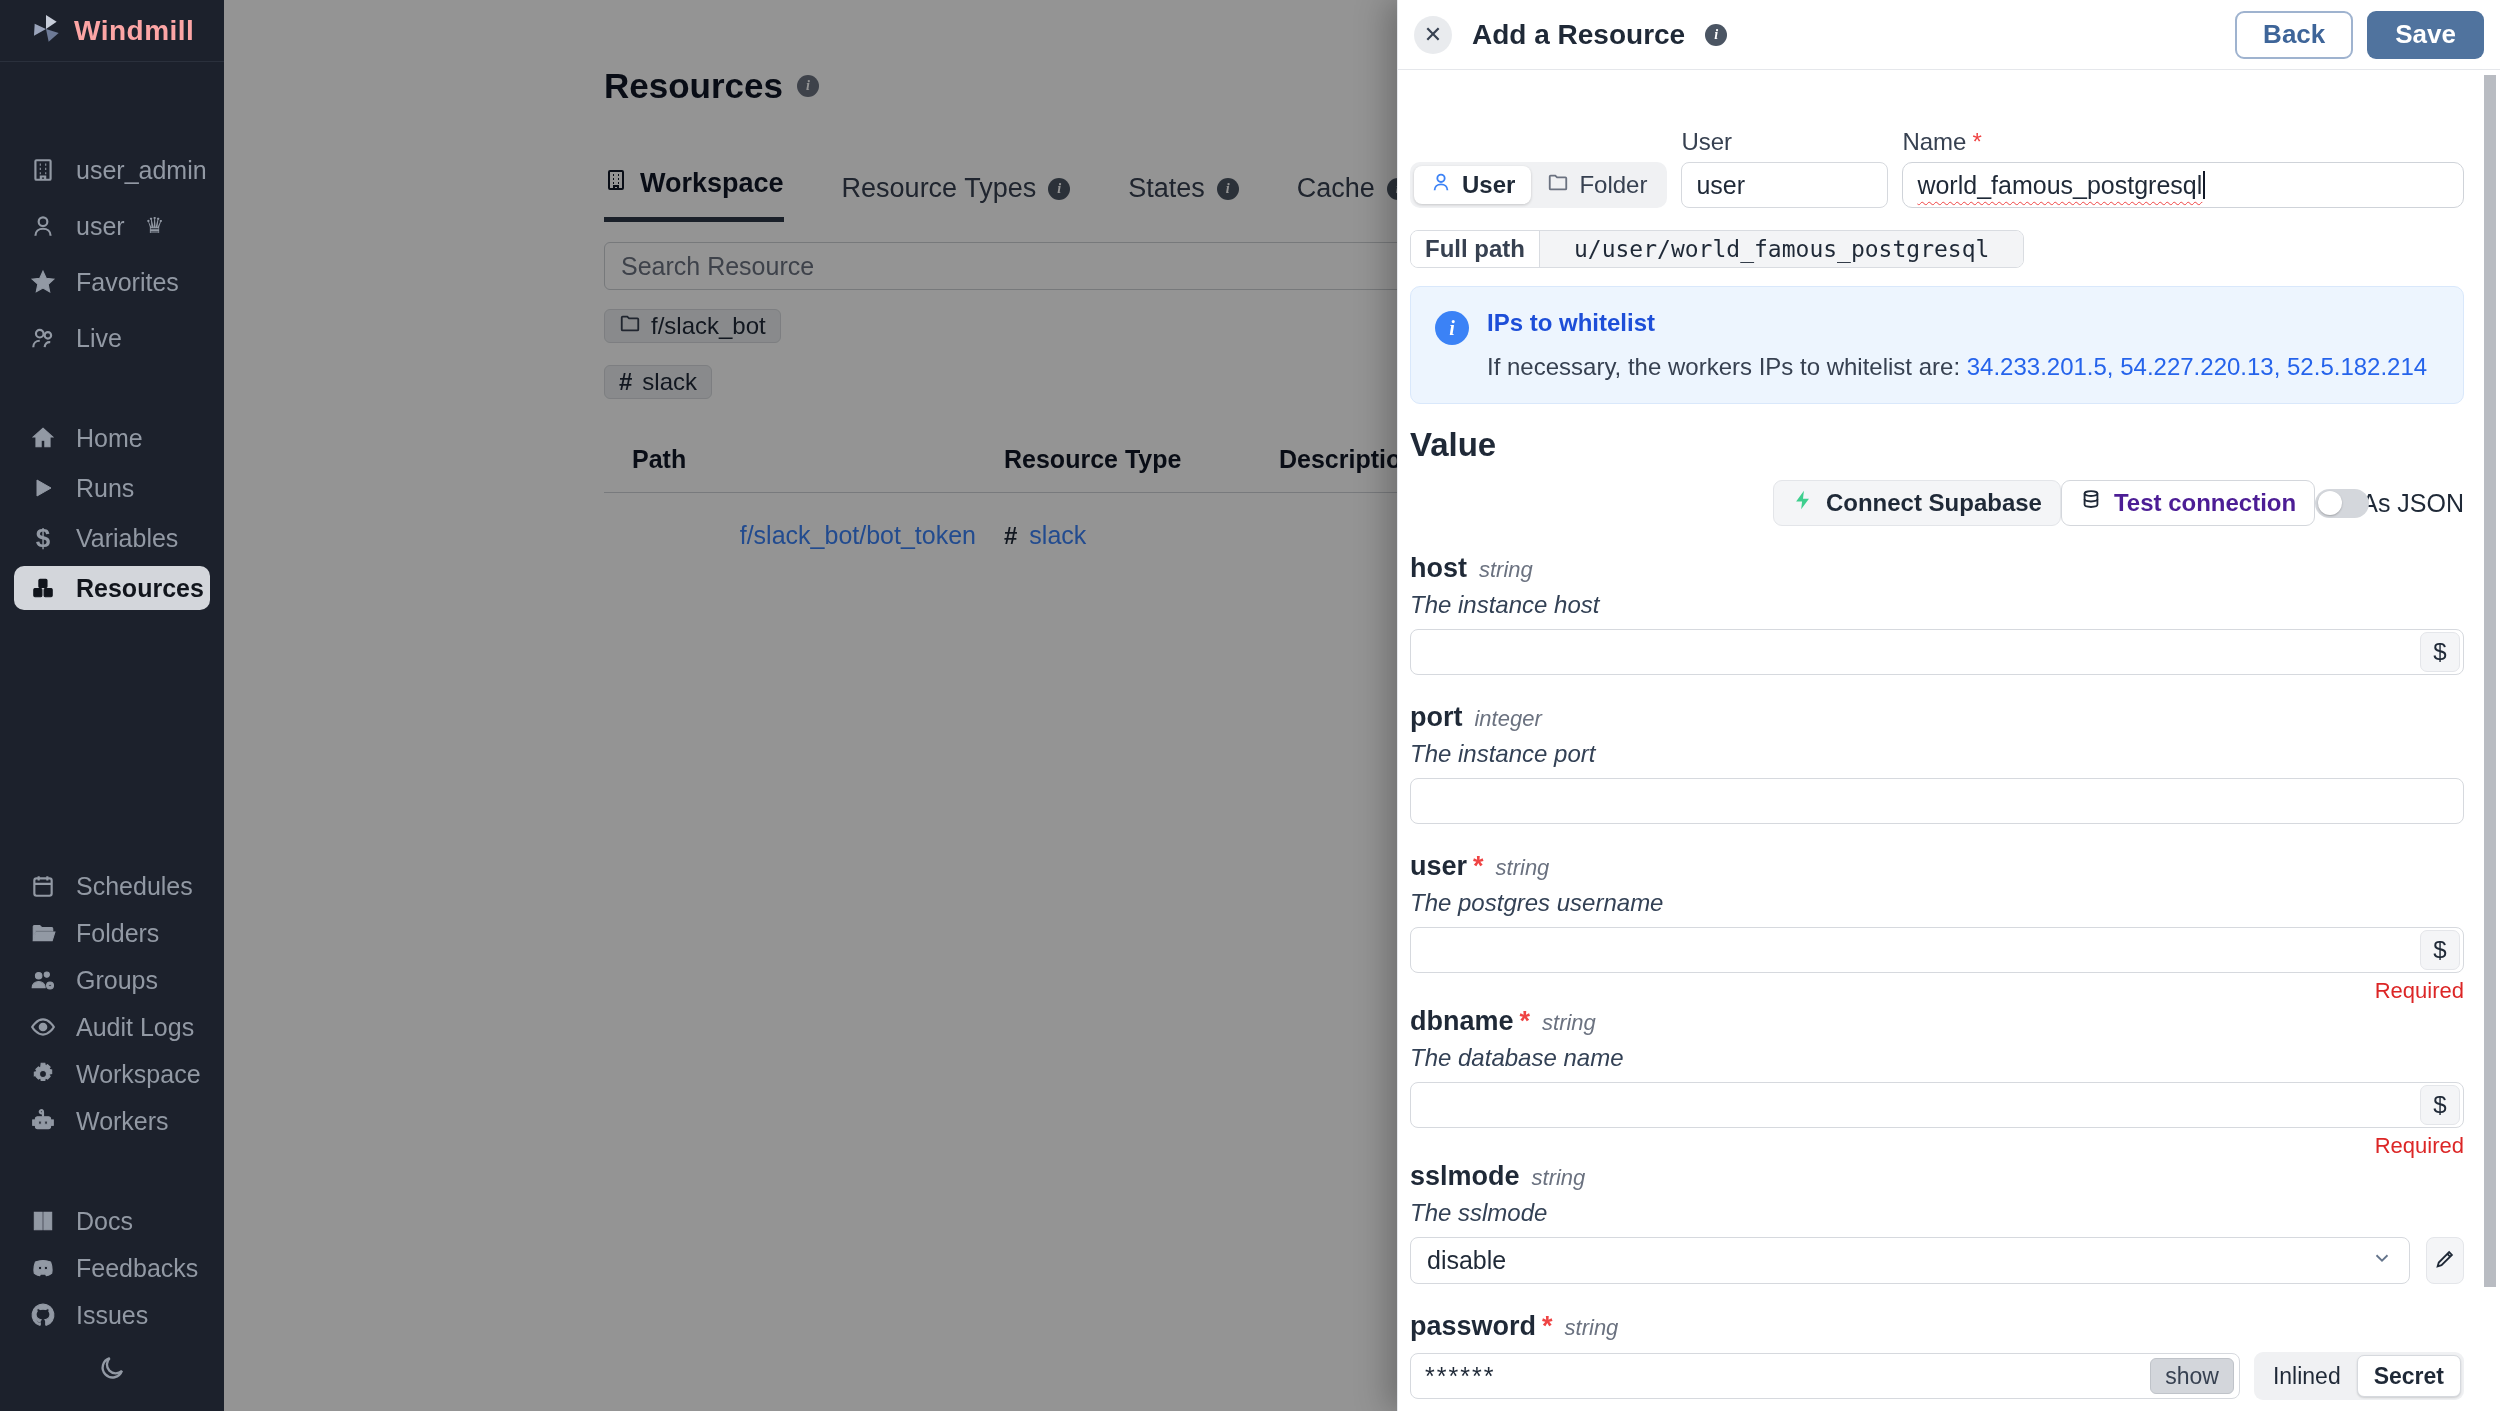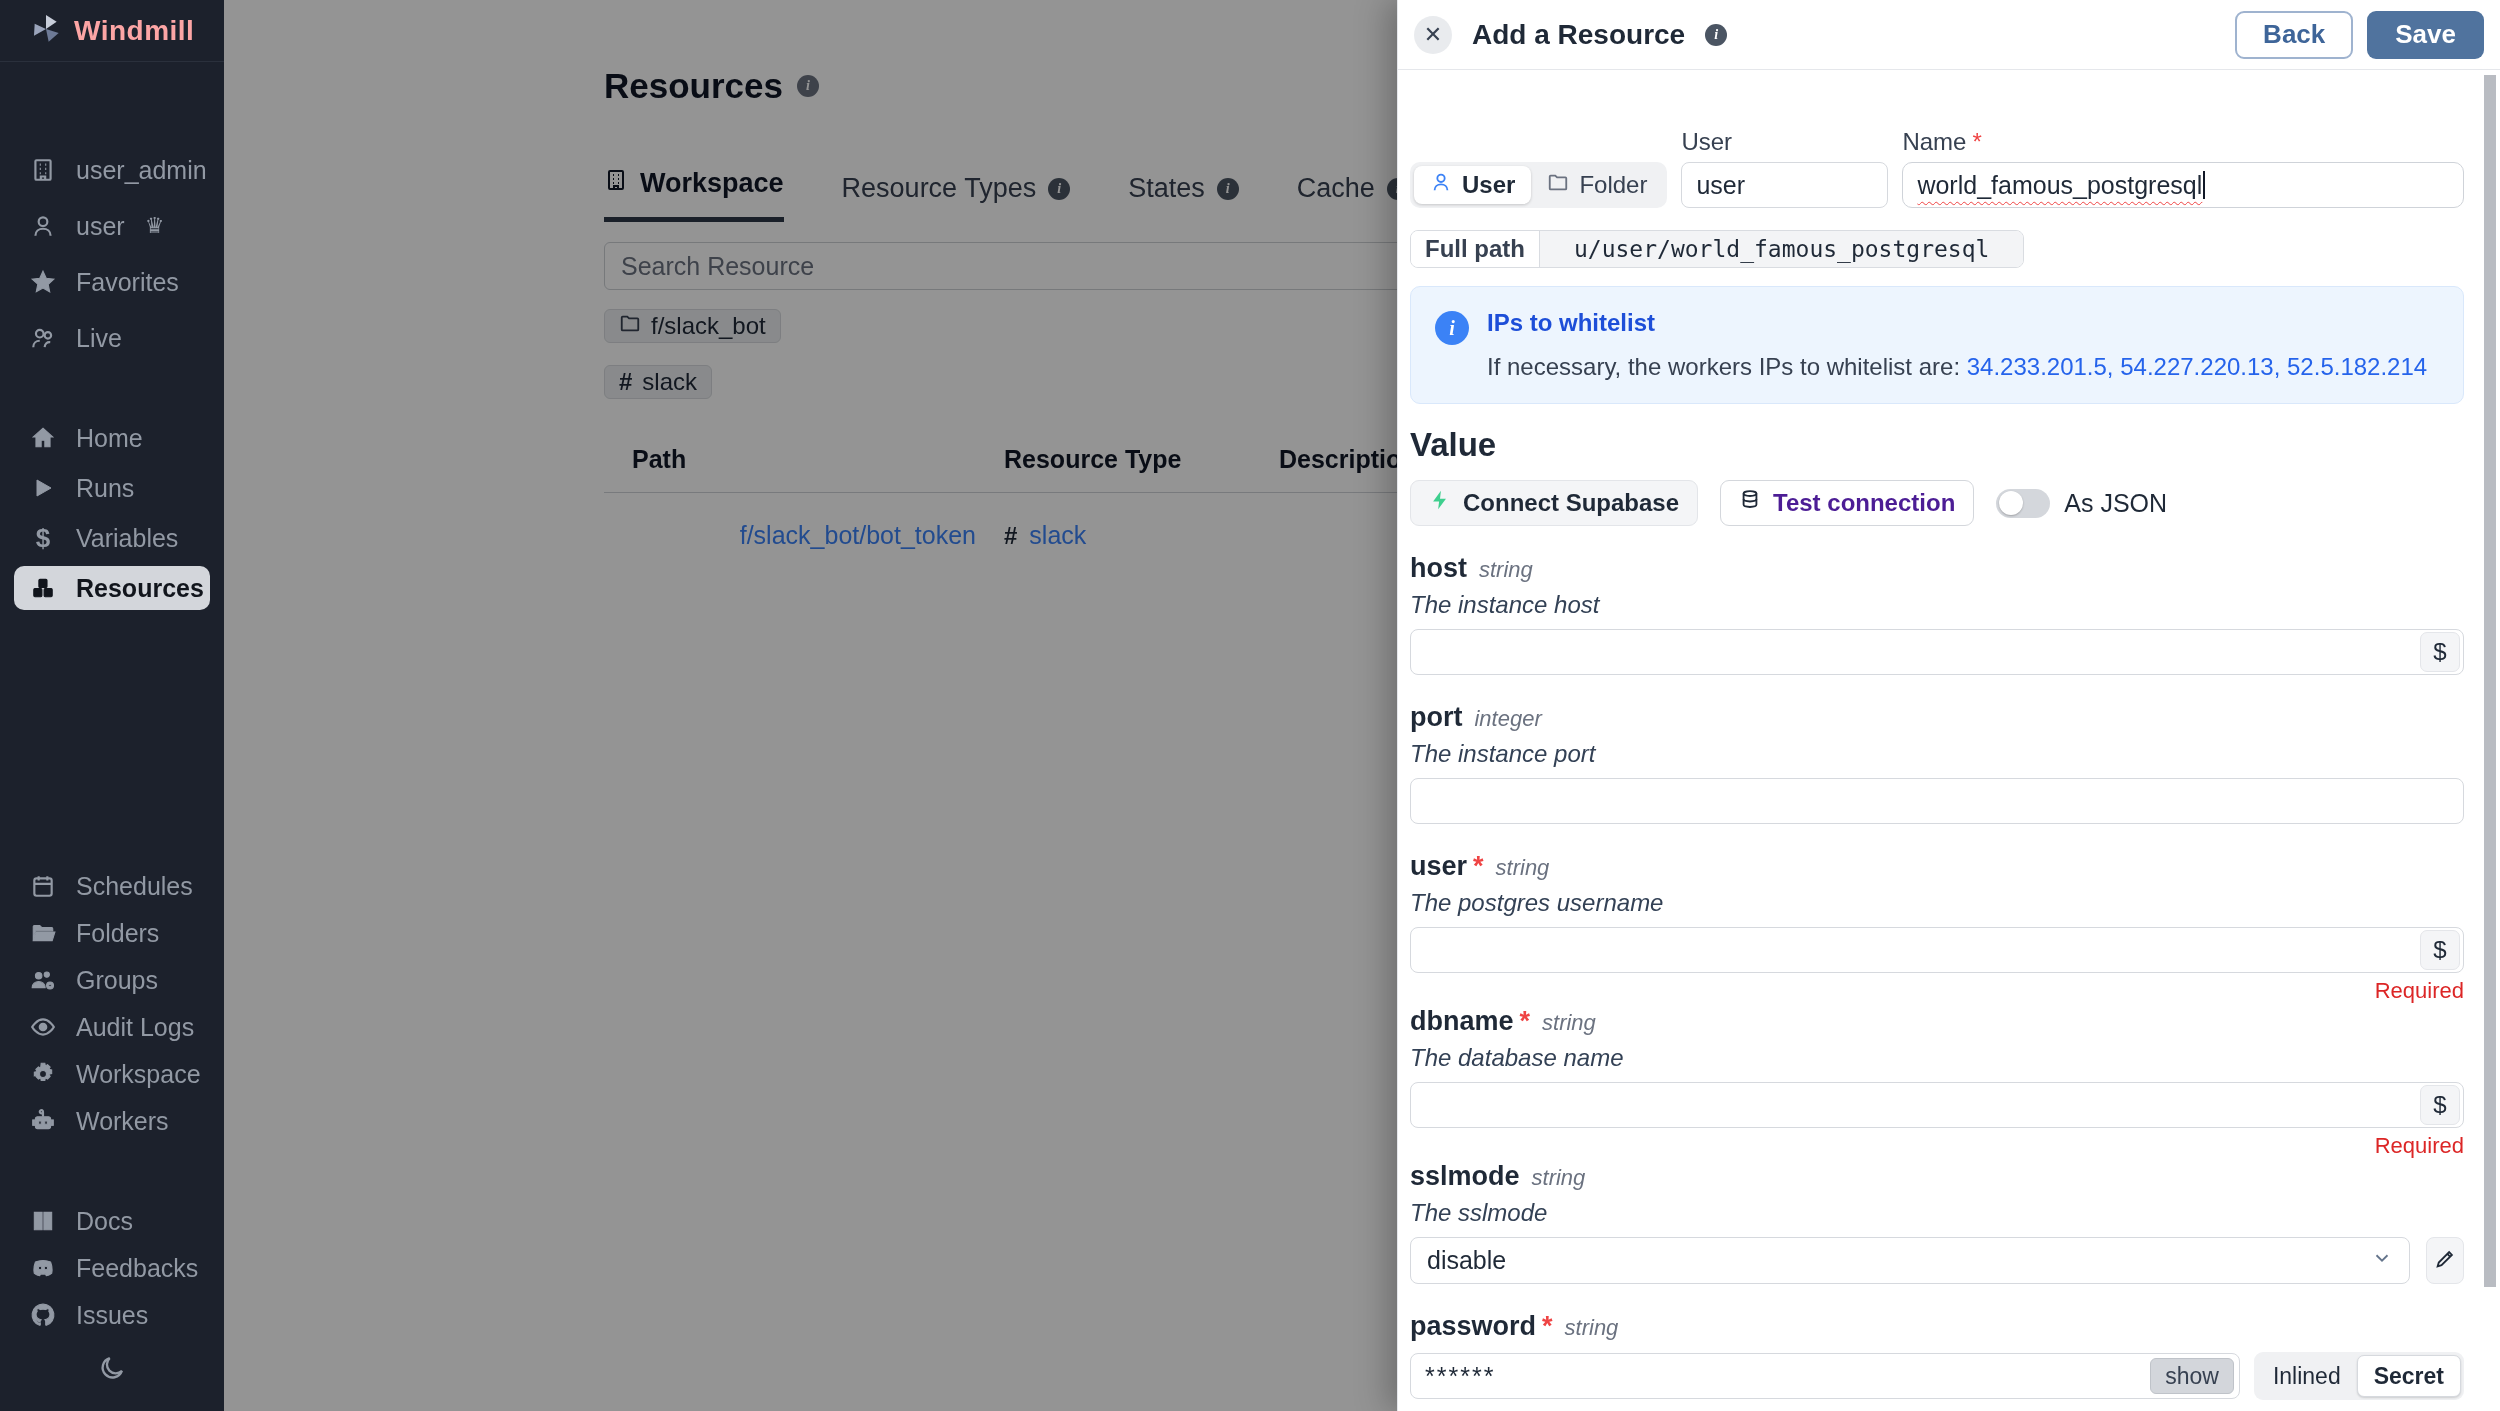--- a/index.html
+++ b/index.html
@@ -116,21 +116,21 @@
   .ips-box { margin-top:18px; background:#edf5fe; border:1px solid #d9e8fb; border-radius:10px;
     padding:22px 24px; display:flex; gap:18px; }
   .ips-icon { width:34px; height:34px; border-radius:50%; background:#3b82f6; color:#fff; flex:0 0 auto;
     display:flex; align-items:center; justify-content:center; font-size:20px; font-weight:bold;
     font-family:"Liberation Serif",serif; font-style:italic; margin-top:2px; }
   .ips-title { font-size:24px; font-weight:bold; color:#1d4ed8; }
   .ips-text { margin-top:16px; font-size:24px; color:#374151; }
   .ips-list { color:#2563eb; }
 
   .value-heading { margin-top:22px; font-size:33px; font-weight:bold; color:#1f2937; }
-  .conn-row { margin-top:16px; display:flex; align-items:center; gap:22px; }
+  .conn-row { margin-top:16px; display:flex; justify-content:flex-end; align-items:center; }
   .btn-supabase { display:flex; align-items:center; gap:12px; height:46px; padding:0 18px;
     background:#f4f5f7; border:1px solid #e3e5e9; border-radius:9px; font-size:24px; font-weight:bold;
     color:#1f2937; cursor:pointer; font-family:"Liberation Sans",sans-serif; }
   .btn-test { display:flex; align-items:center; gap:12px; height:46px; padding:0 18px;
     background:#fff; border:1px solid #d4d7dc; border-radius:9px; font-size:24px; font-weight:bold;
     color:#4c1d95; cursor:pointer; font-family:"Liberation Sans",sans-serif; }
   .switch { width:54px; height:29px; border-radius:15px; background:#d4d7dc; position:relative; cursor:pointer; flex:0 0 auto; }
   .switch .knob { position:absolute; left:3px; top:2.5px; width:24px; height:24px; border-radius:50%;
     background:#fff; box-shadow:0 1px 2px rgba(0,0,0,0.25); }
   .switch-label { font-size:25px; color:#1f2937; margin-left:-8px; }

